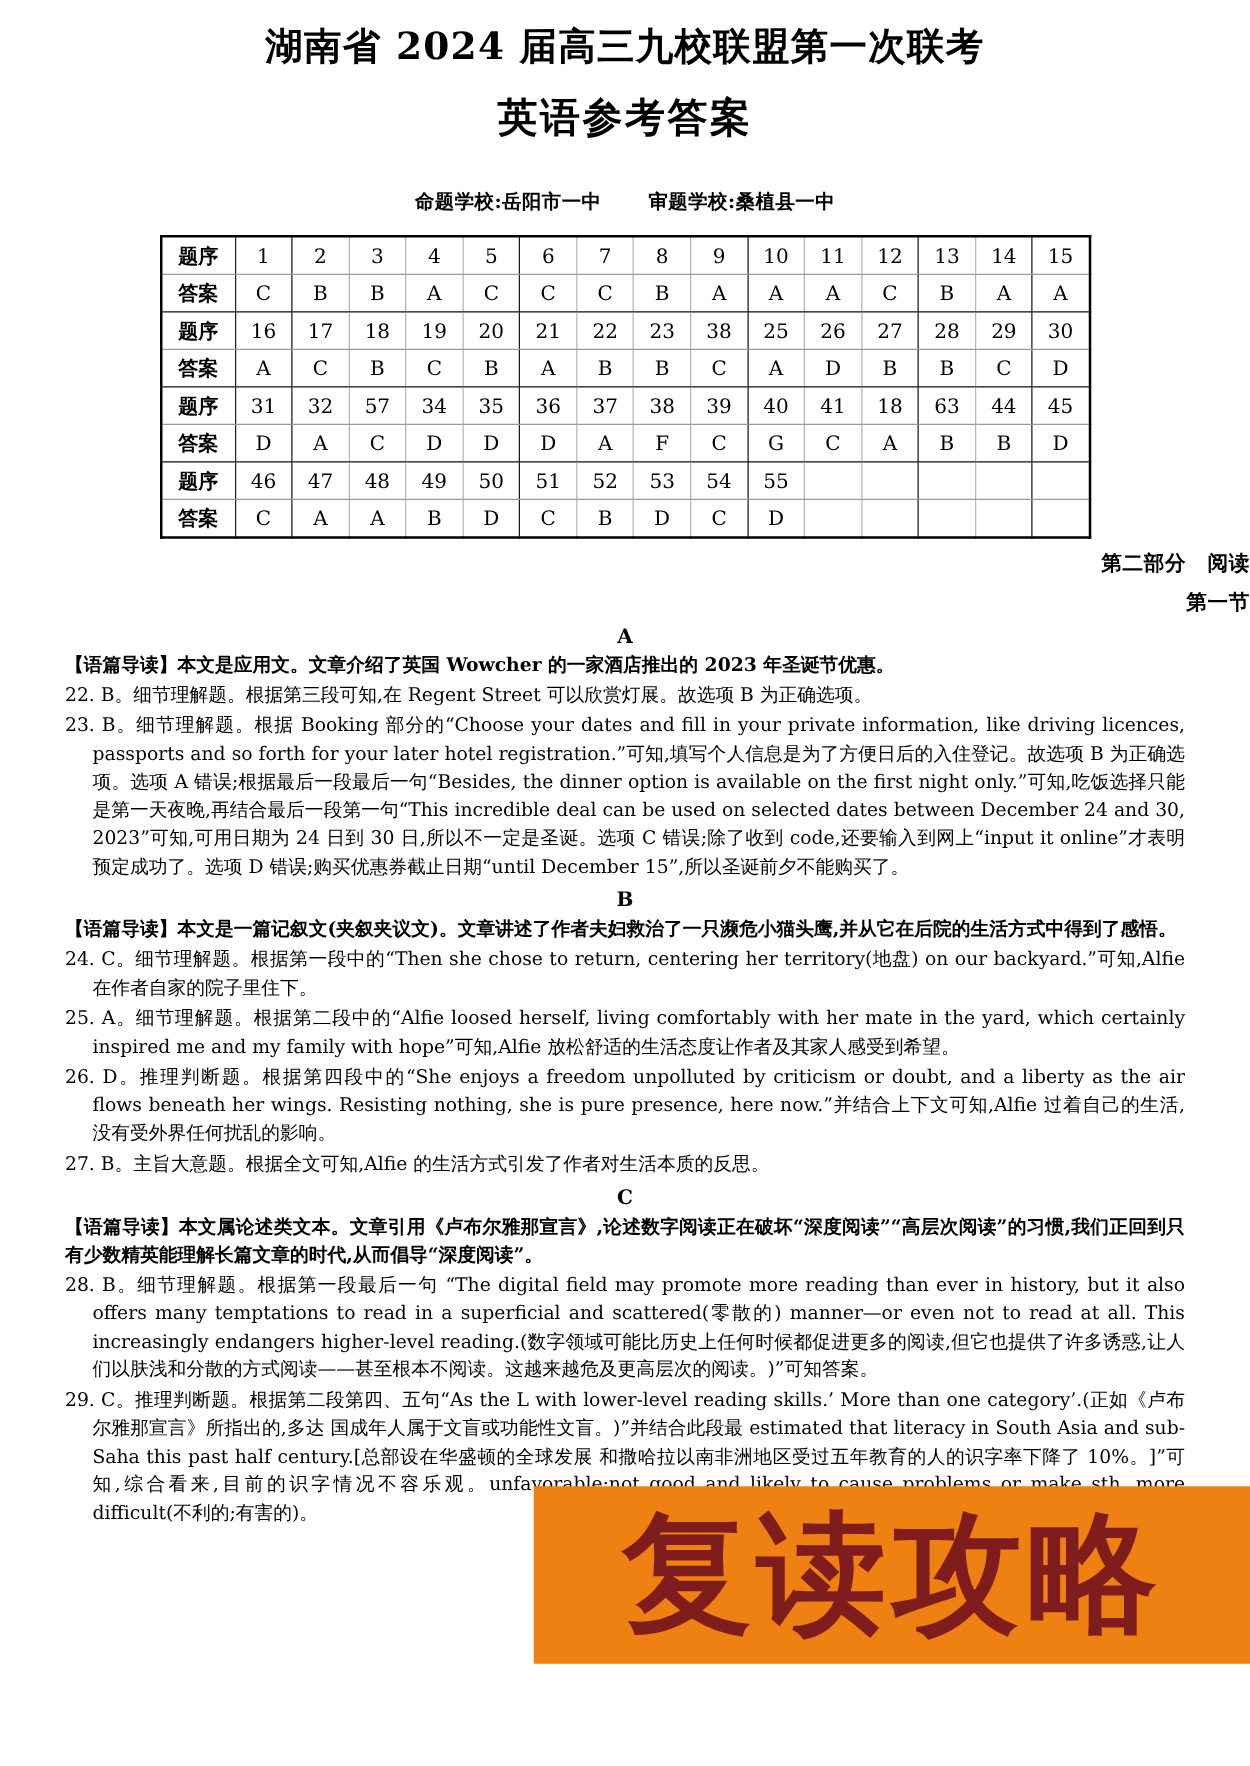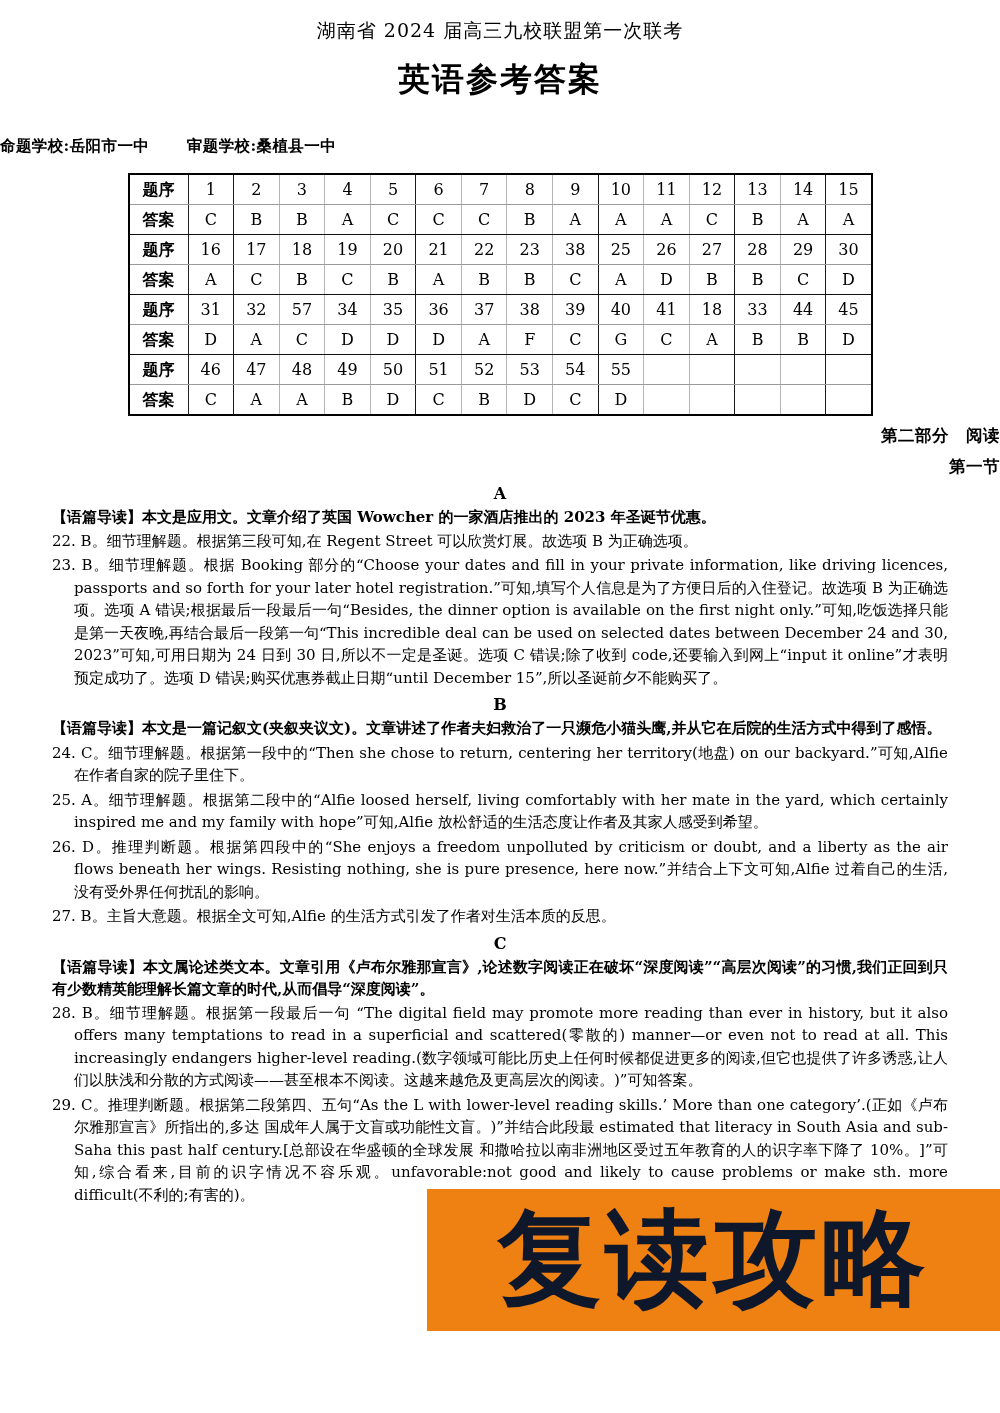--- a/index.html
+++ b/index.html
@@ -20,34 +20,35 @@
     position: relative;
     width: 1000px;
     height: 1413px;
     box-sizing: border-box;
     padding: 0;
   }
 
   
   .doc-title {
     text-align: center;
-    font-size: 19px;
-    font-weight: normal;
+    font-size: 30px;
+    font-weight: bold;
     letter-spacing: 1px;
     margin: 18px 0 0 0;
     line-height: 1.35;
   }
   .doc-subtitle {
     text-align: center;
     font-size: 32px;
     font-weight: bold;
     letter-spacing: 2px;
     margin: 14px 0 0 0;
   }
   .school-line {
+    text-align: center;
     font-size: 15.5px;
     font-weight: bold;
     margin: 34px 0 0 0;
     letter-spacing: 0.4px;
   }
   .school-line .gap { display:inline-block; width:26px; }
 
   
   .table-wrap {
     margin: 16px auto 0 auto;
@@ -136,21 +137,21 @@
     width: 573px;
     height: 142px;
     background: #ef8012;
     display: flex;
     align-items: center;
     justify-content: center;
     overflow: hidden;
     z-index: 5;
   }
   .watermark span {
-    color: #0f172a;
+    color: #7f1d1d;
     font-size: 104px;
     font-weight: bold;
     letter-spacing: 4px;
     line-height: 1;
     font-family: "DejaVu Sans", "Liberation Sans", sans-serif;
     transform: translateY(-2px);
   }
 </style>
 </head>
 <body>
@@ -248,21 +249,21 @@
             <td class="vsoft">57</td>
             <td class="vsoft">34</td>
             <td class="vsep">35</td>
             <td class="vsoft">36</td>
             <td class="vsoft">37</td>
             <td class="vsoft">38</td>
             <td class="vsep">39</td>
             <td class="vsoft">40</td>
             <td class="vsoft">41</td>
             <td class="vsep">18</td>
-            <td class="vsoft">33</td>
+            <td class="vsoft">63</td>
             <td class="vsep">44</td>
             <td class="vfaint">45</td>
           </tr>
           <tr class="thickbot">
             <td class="lab">答案</td>
             <td class="vsep">D</td>
             <td class="vsoft">A</td>
             <td class="vsoft">C</td>
             <td class="vsoft">D</td>
             <td class="vsep">D</td>

